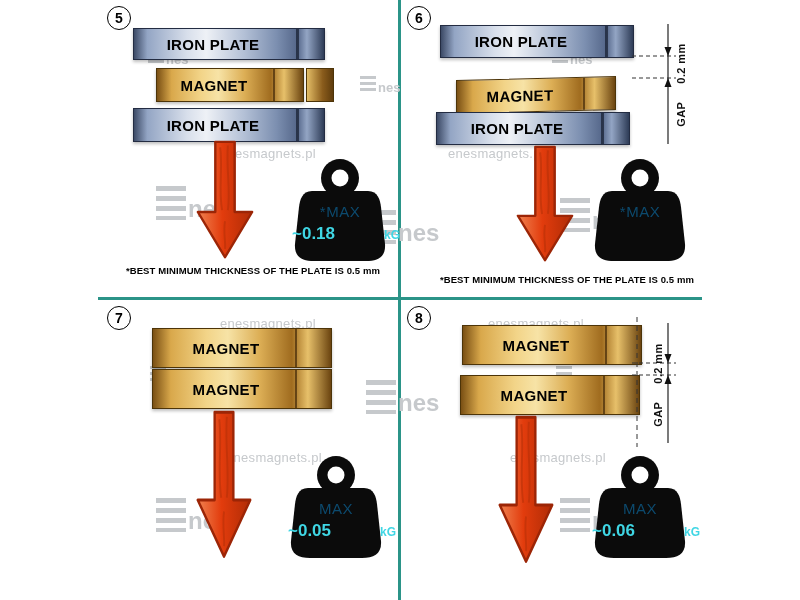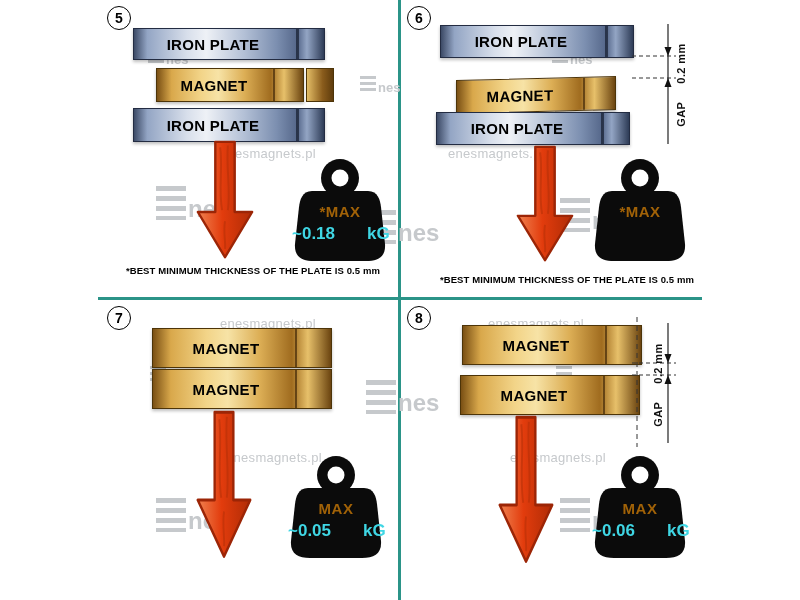--- a/index.html
+++ b/index.html
@@ -34,23 +34,23 @@
   }
   .magnet-cap{position:absolute;border:1px solid #4d3408;
     background:linear-gradient(90deg,#e3bd66,#8a5c1c 60%,#5f3c0c);}
 
   
   .arrow{position:absolute;}
 
   
   .weight{position:absolute;width:96px;height:106px;text-align:center;}
   .weight svg{position:absolute;left:0;top:0;}
-  .w-max{position:absolute;left:0;right:0;top:45px;color:#a16207;font-weight:700;font-size:15px;letter-spacing:.5px;}
+  .w-max{position:absolute;left:0;right:0;top:45px;color:#0c4a6e;font-weight:400;font-size:15px;letter-spacing:.5px;}
   .w-line{position:absolute;left:0;right:0;top:66px;color:#3fd6e4;font-weight:700;font-size:17px;}
-  .w-unit{font-size:17px;margin-left:4px;padding-left:28px;}
+  .w-unit{font-size:12px;margin-left:21px;padding-left:28px;}
 
   
   .dim{position:absolute;}
   .dim-label{position:absolute;width:120px;height:14px;display:flex;gap:18px;align-items:center;
              justify-content:center;transform:rotate(-90deg);font-weight:700;font-size:11px;
              color:#111;white-space:nowrap;letter-spacing:.4px;}
 
   
   .footnote{position:absolute;font-size:9.5px;font-weight:700;text-align:right;letter-spacing:.1px;}
 

